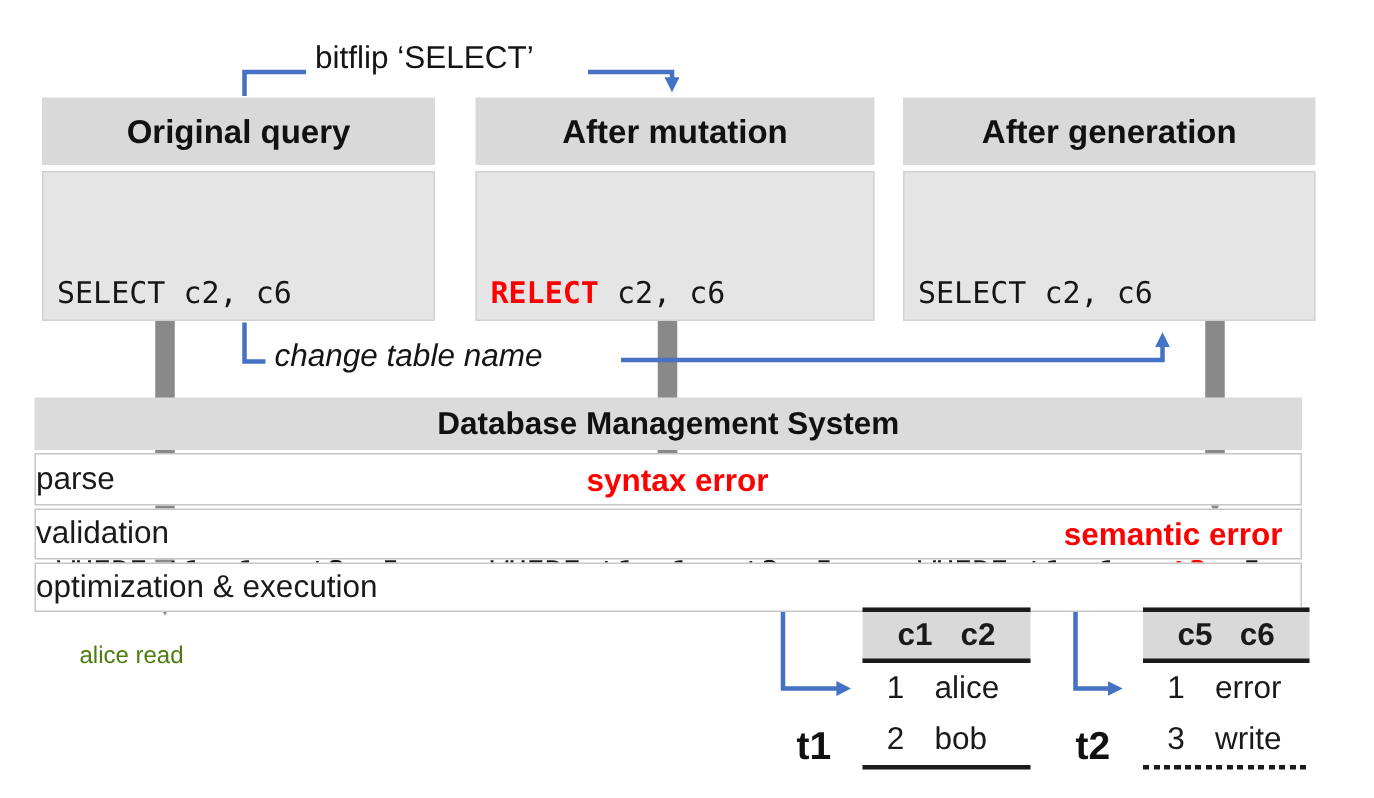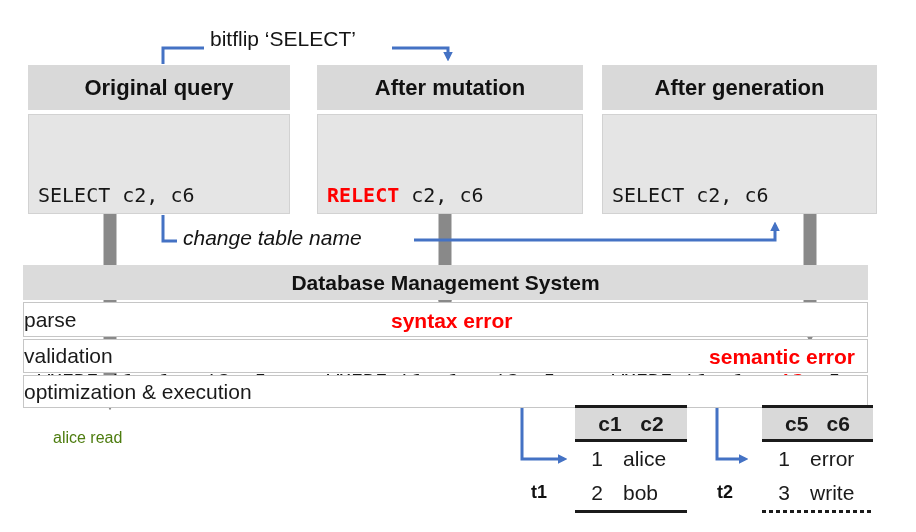--- a/index.html
+++ b/index.html
@@ -43,21 +43,21 @@
   .mini .mhead{
     height:37px;background:#d9d9d9;border-top:3px solid #1b1b1b;border-bottom:3px solid #1b1b1b;
     box-sizing:border-box;display:flex;align-items:center;justify-content:space-around;
     font-weight:bold;font-size:21px;padding:0 14px;
   }
   .mini .mrow{height:34px;display:flex;align-items:center;font-size:21px;}
   .mini .mrow .num{width:44px;text-align:center;}
   .mini .mrow .val{padding-left:4px;text-align:center;}
   .solidline{height:3px;background:#1b1b1b;}
   .dashline{height:3px;background:repeating-linear-gradient(90deg,#1b1b1b 0 4px,transparent 4px 7px);}
-  .tlabel{font-weight:bold;font-size:18px;color:#111;}
+  .tlabel{font-weight:bold;font-size:26px;color:#111;}
   .result{font-size:16px;color:#4d7c0f;}
 </style>
 </head>
 <body>
 
 <div class="canvas">
 
   <svg class="overlay">
     <defs>
       <marker id="grayhead" viewBox="0 0 10 10" refX="4.5" refY="5" markerWidth="1.6" markerHeight="2.1" orient="auto" markerUnits="strokeWidth">

